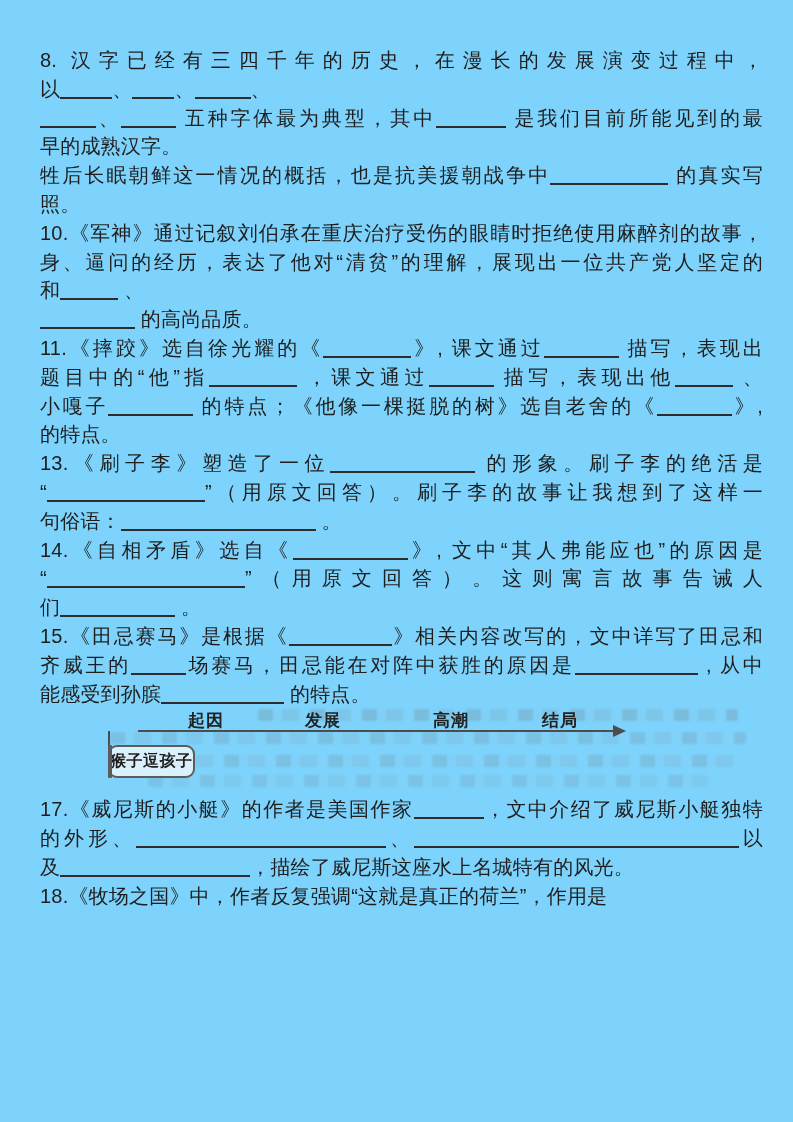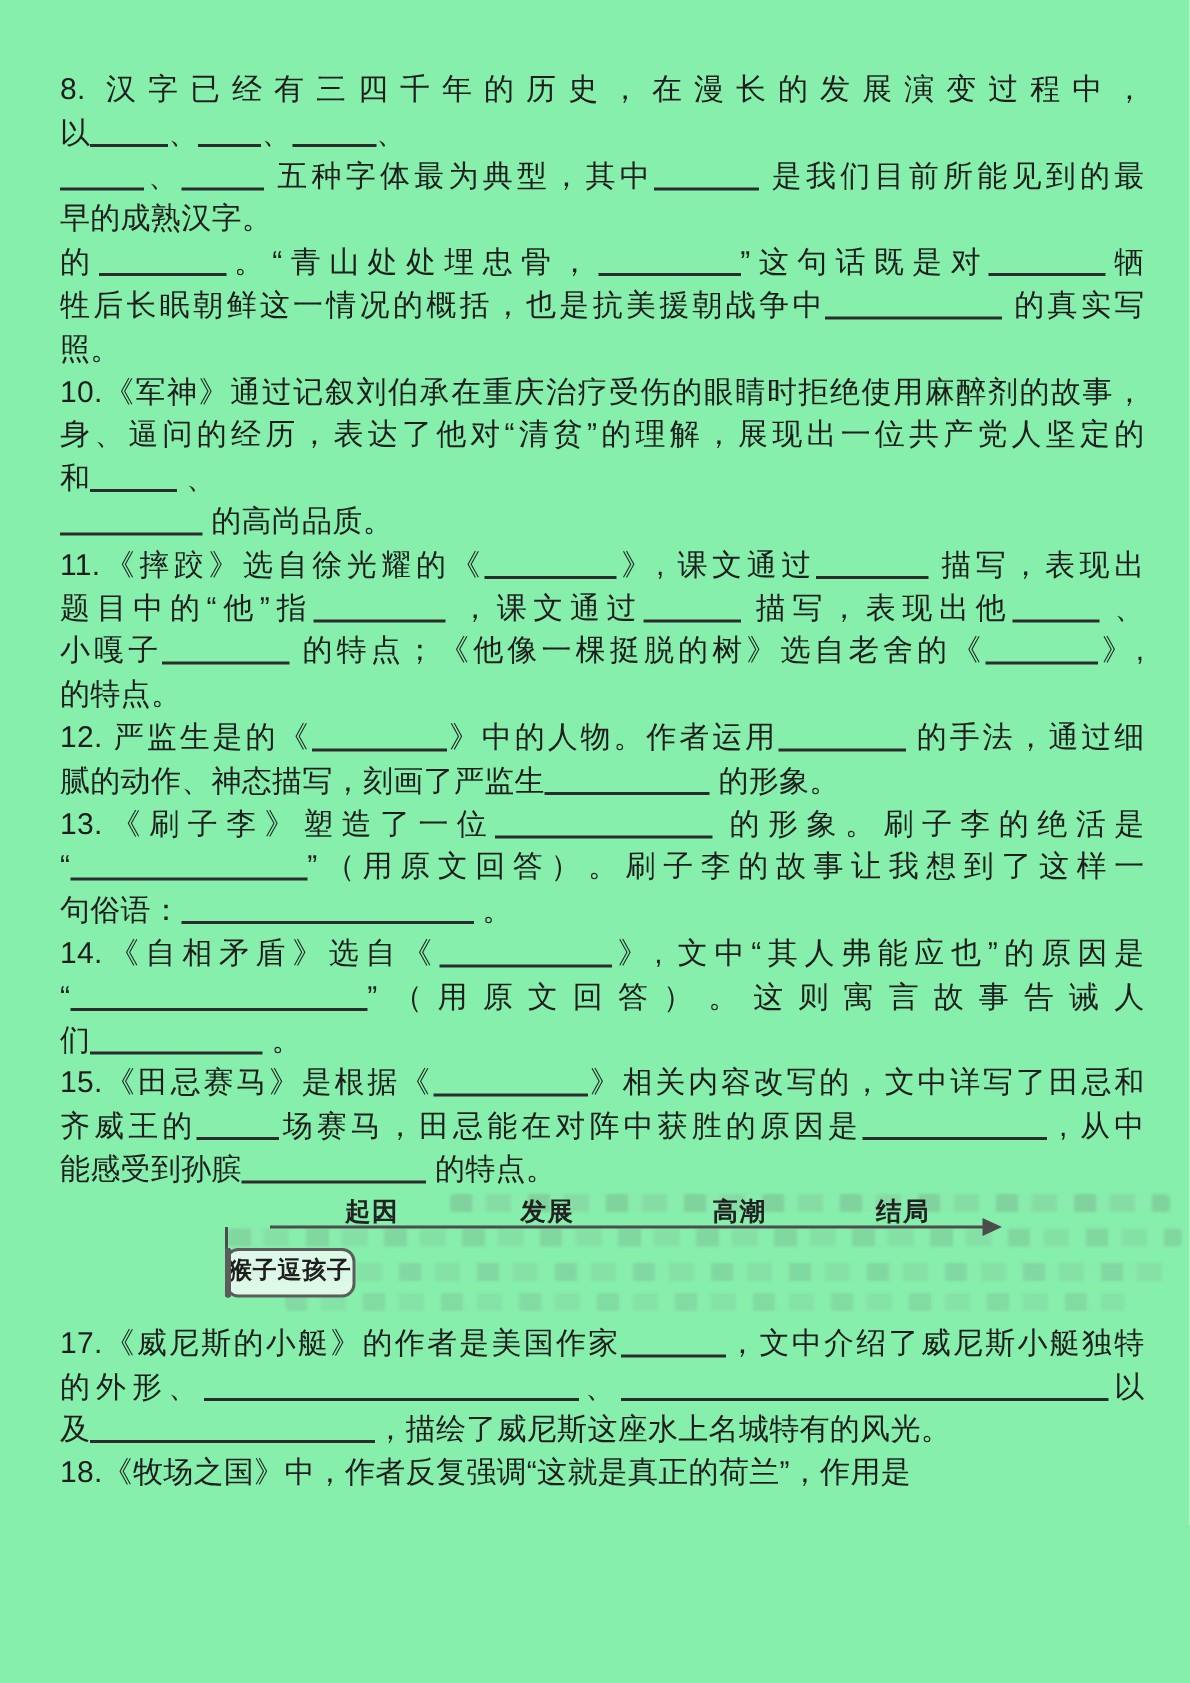--- a/index.html
+++ b/index.html
@@ -4,38 +4,38 @@
 <style>
   html,body{margin:0;padding:0;}
   body{
     width:793px;height:1122px;
     background:#ffffff;
     font-family:"Liberation Sans","DejaVu Sans",sans-serif;
     color:#1e1e1e;
     -webkit-font-smoothing:antialiased;
   }
   .doc{
-    position:relative;width:793px;height:1122px;overflow:hidden;background:#86efac;
+    position:relative;width:793px;height:1122px;overflow:hidden;background:#7dd3fc;
   }
   .content{
     position:absolute;left:40px;top:46px;width:723px;
     font-size:20px;line-height:28.8px;letter-spacing:0.2px;
   }
   .line{height:28.8px;white-space:nowrap;}
   .line.j{
     text-align:justify;text-align-last:justify;white-space:normal;
   }
   .blank{
     display:inline-block;
     border-bottom:2px solid #2c2c2c;
     height:1em;vertical-align:-3px;
   }
   
   .diagram{
-    position:relative;height:87px;width:642px;margin-left:110px;
+    position:relative;height:87px;width:642px;margin-left:68px;
   }
   .nrow{
     position:absolute;height:12px;z-index:0;
     background:repeating-linear-gradient(90deg,
       rgba(110,110,110,0.22) 0 15px, rgba(180,180,180,0.06) 15px 24px,
       rgba(130,130,130,0.16) 24px 41px, rgba(200,200,200,0.04) 41px 52px);
     filter:blur(1.1px);border-radius:3px;
   }
   .nrow1{left:150px;top:1px;width:480px;}
   .nrow2{left:2px;top:24px;width:636px;opacity:.85;}
@@ -75,39 +75,34 @@
 
 <div class="doc">
   <div class="content">
       <div>
         <div class="line j"><span class="t">8. 汉字已经有三四千年的历史，在漫长的发展演变过程中，</span></div>
         <div class="line"><span class="t">以</span><span class="blank" style="width: 52px;"></span><span class="t">、</span><span class="blank" style="width: 42px;"></span><span class="t">、</span><span class="blank" style="width: 56px;"></span><span class="t">、</span></div>
         <div class="line j"><span class="blank" style="width: 56px;"></span><span class="t">、</span><span class="blank" style="width: 55px;"></span><span class="t"> 五种字体最为典型，其中</span><span class="blank" style="width: 70px;"></span><span class="t"> 是我们目前所能见到的最</span></div>
         <div class="line"><span class="t">早的成熟汉字。</span></div>
       </div>
       <div>
-        <div class="line j"><span class="t">的</span><span class="blank" style="width: 85px;"></span><span class="t">。“青山处处埋忠骨，</span><span class="blank" style="width: 95px;"></span><span class="t">”这句话既是对</span><span class="blank" style="width: 78px;"></span><span class="t">牺</span></div>
         <div class="line j"><span class="t">牲后长眠朝鲜这一情况的概括，也是抗美援朝战争中</span><span class="blank" style="width: 118px;"></span><span class="t"> 的真实写</span></div>
         <div class="line"><span class="t">照。</span></div>
       </div>
       <div>
         <div class="line j"><span class="t">10.《军神》通过记叙刘伯承在重庆治疗受伤的眼睛时拒绝使用麻醉剂的故事，</span></div>
         <div class="line j"><span class="t">身、逼问的经历，表达了他对“清贫”的理解，展现出一位共产党人坚定的</span></div>
         <div class="line"><span class="t">和</span><span class="blank" style="width: 58px;"></span><span class="t"> 、</span></div>
         <div class="line"><span class="blank" style="width: 95px;"></span><span class="t"> 的高尚品质。</span></div>
       </div>
       <div>
         <div class="line j"><span class="t">11.《摔跤》选自徐光耀的《</span><span class="blank" style="width: 88px;"></span><span class="t">》, 课文通过</span><span class="blank" style="width: 75px;"></span><span class="t"> 描写，表现出</span></div>
         <div class="line j"><span class="t">题目中的“他”指</span><span class="blank" style="width: 88px;"></span><span class="t"> ，课文通过</span><span class="blank" style="width: 65px;"></span><span class="t"> 描写，表现出他</span><span class="blank" style="width: 58px;"></span><span class="t"> 、</span></div>
         <div class="line j"><span class="t">小嘎子</span><span class="blank" style="width: 85px;"></span><span class="t"> 的特点；《他像一棵挺脱的树》选自老舍的《</span><span class="blank" style="width: 75px;"></span><span class="t">》,</span></div>
         <div class="line"><span class="t">的特点。</span></div>
-      </div>
-      <div>
-        <div class="line j"><span class="t">12. 严监生是的《</span><span class="blank" style="width: 90px;"></span><span class="t">》中的人物。作者运用</span><span class="blank" style="width: 85px;"></span><span class="t"> 的手法，通过细</span></div>
-        <div class="line"><span class="t">腻的动作、神态描写，刻画了严监生</span><span class="blank" style="width: 110px;"></span><span class="t"> 的形象。</span></div>
       </div>
       <div>
         <div class="line j"><span class="t">13.《刷子李》塑造了一位</span><span class="blank" style="width: 145px;"></span><span class="t"> 的形象。刷子李的绝活是</span></div>
         <div class="line j"><span class="t">“</span><span class="blank" style="width: 158px;"></span><span class="t">”（用原文回答）。刷子李的故事让我想到了这样一</span></div>
         <div class="line"><span class="t">句俗语：</span><span class="blank" style="width: 195px;"></span><span class="t"> 。</span></div>
       </div>
       <div>
         <div class="line j"><span class="t">14.《自相矛盾》选自《</span><span class="blank" style="width: 115px;"></span><span class="t">》, 文中“其人弗能应也”的原因是</span></div>
         <div class="line j"><span class="t">“</span><span class="blank" style="width: 198px;"></span><span class="t">”（用原文回答）。这则寓言故事告诫人</span></div>
         <div class="line"><span class="t">们</span><span class="blank" style="width: 115px;"></span><span class="t"> 。</span></div>

